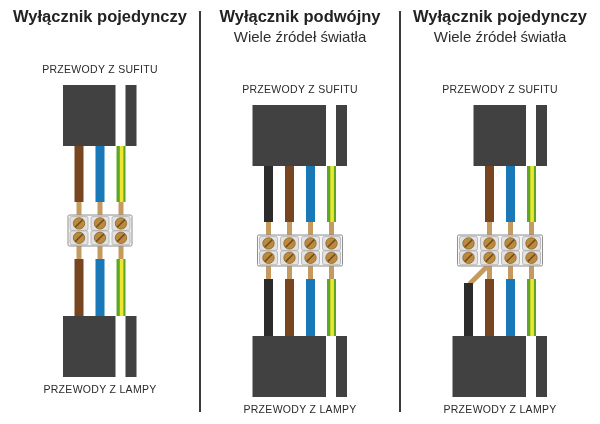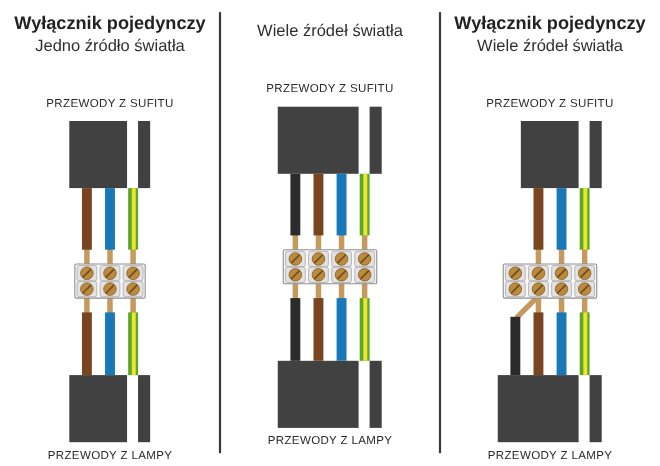--- a/index.html
+++ b/index.html
@@ -6,21 +6,20 @@
   body {
     width: 600px; height: 424px;
     background: var(--bg, #ffffff);
     font-family: "Liberation Sans", sans-serif;
     overflow: hidden;
   }
   .board {
     position: relative;
     width: 532px; height: 424px;
     display: flex;
-    align-items: center;
   }
   .panel {
     width: 200px;
     display: flex;
     flex-direction: column;
     align-items: center;
     text-align: center;
   }
   .panel-title {
     margin: 6px 0 0 0;
@@ -58,21 +57,20 @@
 </style>
 </head>
 <body>
 
 <div class="board">
   <div class="divider d1"></div>
   <div class="divider d2"></div>
 
   <section class="panel">
     <h2 class="panel-title">Wyłącznik pojedynczy</h2>
-    <div class="panel-subtitle">Jedno źródło światła</div>
     <div class="wire-label top-label">PRZEWODY Z SUFITU</div>
     <svg class="diagram" viewBox="0 0 200 300">
         <g>
           <rect x="63" y="4" width="52.5" height="61" fill="#414141"></rect>
           <rect x="125.5" y="4" width="11" height="61" fill="#414141"></rect>
         </g>
         <g>
           <rect x="63" y="235" width="52.5" height="61" fill="#414141"></rect>
           <rect x="125.5" y="235" width="11" height="61" fill="#414141"></rect>
         </g>
@@ -121,20 +119,21 @@
           <line x1="117.2" y1="146.20000000000002" x2="124.8" y2="138.6" stroke="#6e4e1c" stroke-width="1.5"></line>
           <rect x="112" y="149.8" width="18" height="14" rx="2" fill="#e2e2e2" stroke="#a6a6a6" stroke-width="0.7"></rect>
           <circle cx="121" cy="156.8" r="5.7" fill="#bc8a3e" stroke="#8a6328" stroke-width="0.8"></circle>
           <line x1="117.2" y1="160.60000000000002" x2="124.8" y2="153" stroke="#6e4e1c" stroke-width="1.5"></line>
         </g>
       </svg>
     <div class="wire-label bottom-label">PRZEWODY Z LAMPY</div>
   </section>
 
   <section class="panel">
+    <h2 class="panel-title">Wyłącznik podwójny</h2>
     <div class="panel-subtitle">Wiele źródeł światła</div>
     <div class="wire-label top-label">PRZEWODY Z SUFITU</div>
     <svg class="diagram" viewBox="0 0 200 300">
         <g>
           <rect x="52.5" y="4" width="73.5" height="61" fill="#414141"></rect>
           <rect x="136" y="4" width="11" height="61" fill="#414141"></rect>
         </g>
         <g>
           <rect x="52.5" y="235" width="73.5" height="61" fill="#414141"></rect>
           <rect x="136" y="235" width="11" height="61" fill="#414141"></rect>

